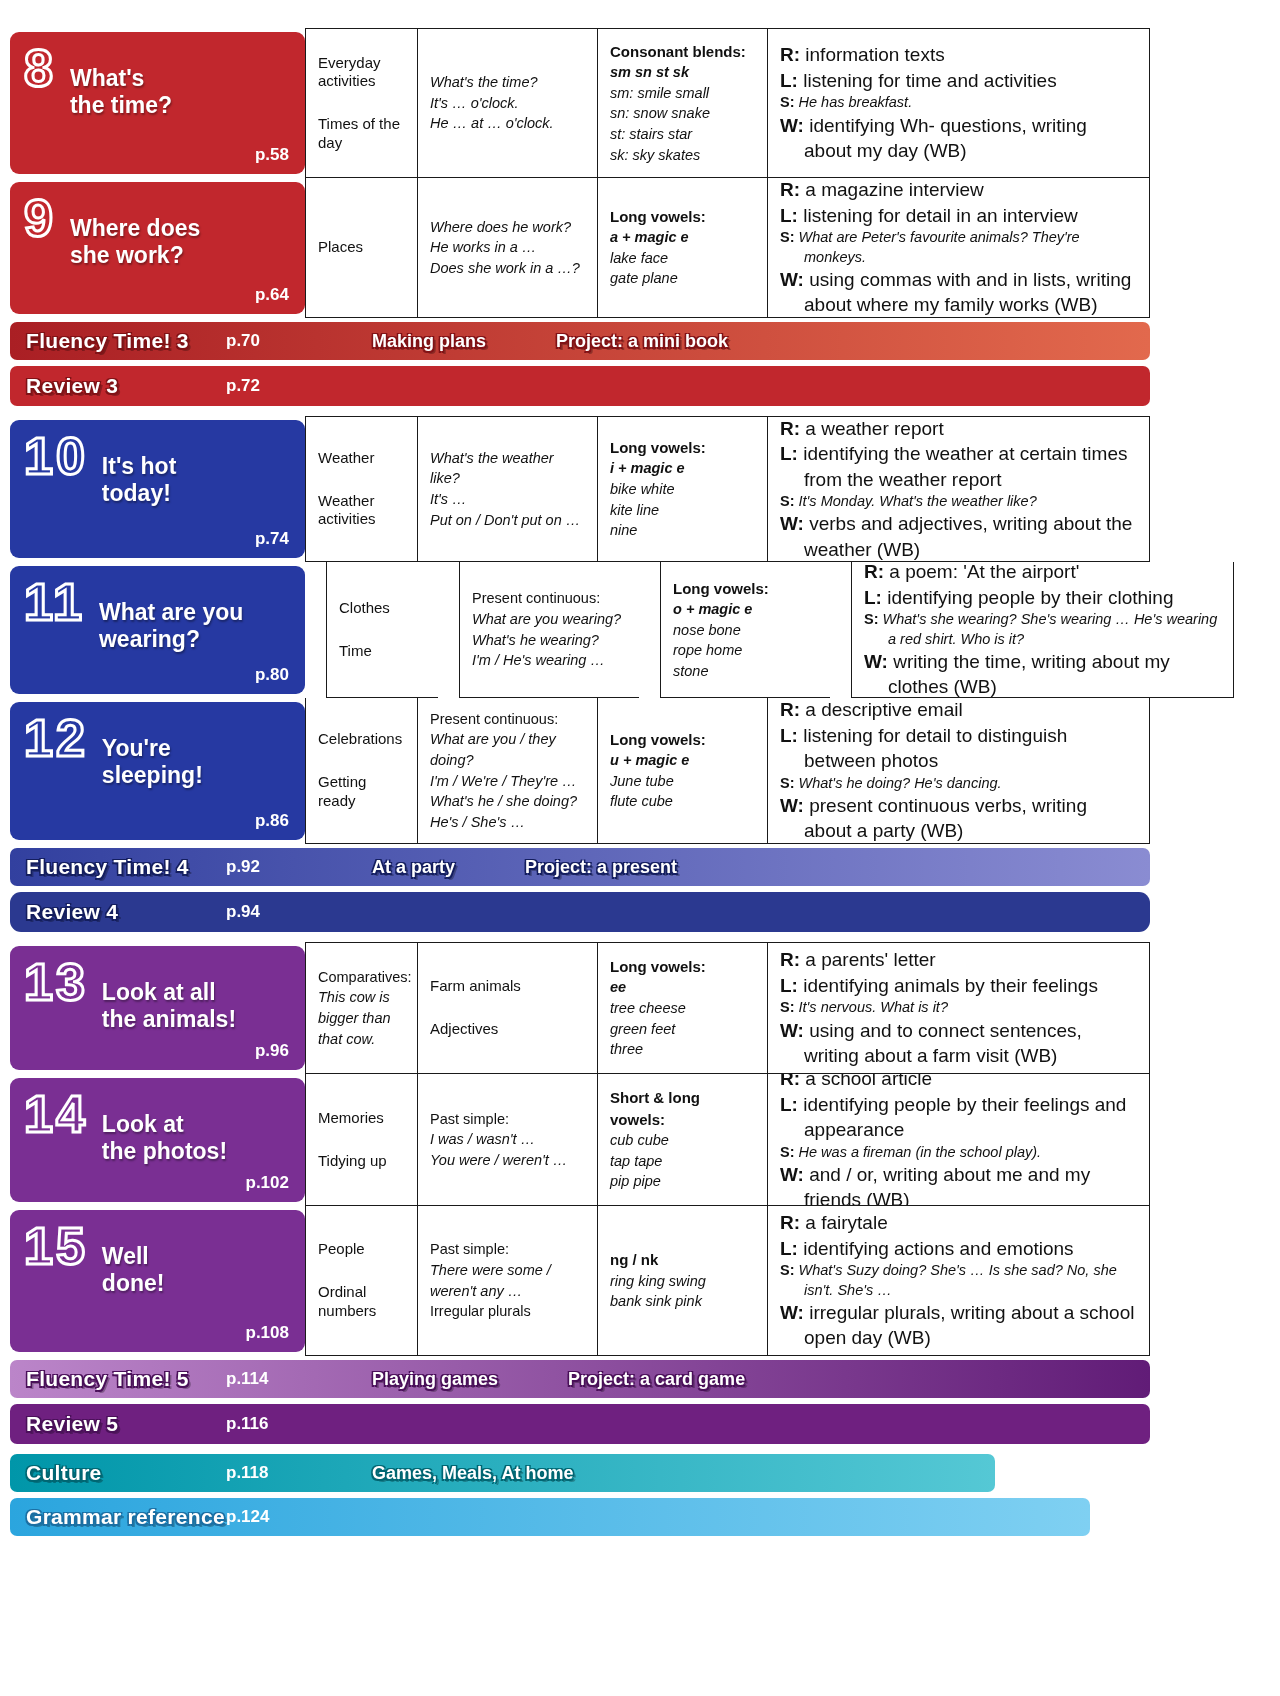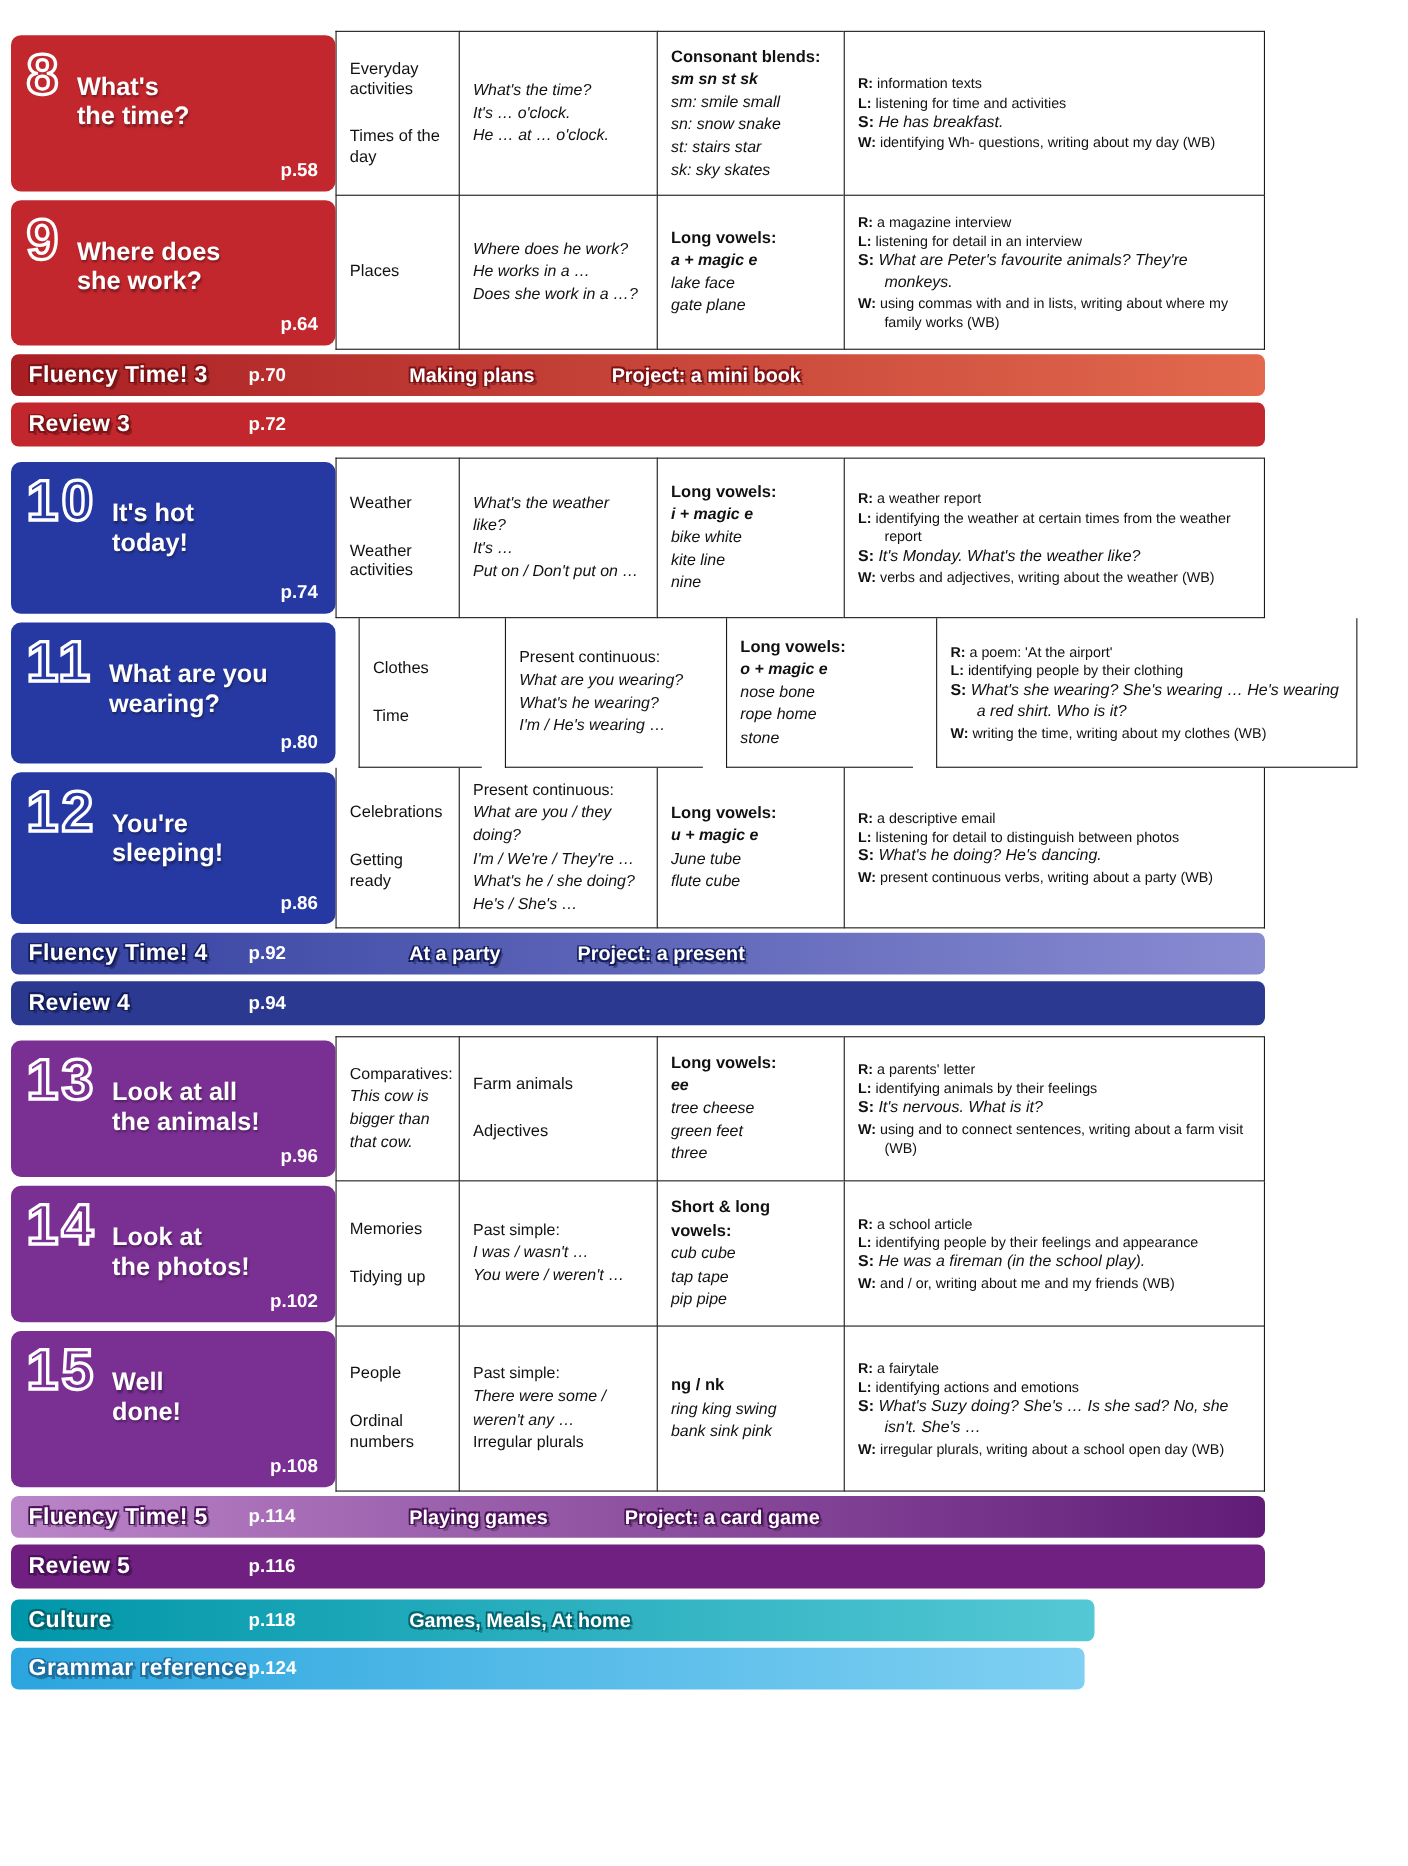--- a/index.html
+++ b/index.html
@@ -58,21 +58,21 @@
     margin-top: 16px;
   }
   .unit-page { position: absolute; right: 16px; bottom: 9px; font-weight: bold; font-size: 17px; }
 
   .wpara { font-size: 15px; line-height: 1.25; }
   .wpara + .wpara { margin-top: 24px; }
   .gline, .pline { font-size: 14.5px; line-height: 1.42; }
   .s-i { font-style: italic; }
   .s-b { font-weight: bold; font-size: 15px; }
   .s-bi { font-weight: bold; font-style: italic; }
-  .skill-line { font-size: 13px; line-height: 1.34; padding-left: 24px; text-indent: -24px; }
+  .skill-line { font-size: 19px; line-height: 1.34; padding-left: 24px; text-indent: -24px; }
   .skill-line.s-i { font-style: italic; font-weight: normal; font-size: 14.5px; }
   .skill-label { font-weight: bold; font-style: normal; }
 
   .bar {
     height: 38px; width: 1140px;
     border-radius: 7px;
     display: flex; align-items: center;
     margin: 4px 0 6px 0;
   }
   .bar.review { height: 40px; margin: 0 0 10px 0; }
@@ -268,21 +268,21 @@
             <div class="skill-line"><span class="skill-label">W: </span>present continuous verbs, writing about a party (WB)</div>
           </div>
         </div>
       </div>
       <div class="bar fluency" style="background: linear-gradient(90deg, rgb(50, 64, 159), rgb(138, 140, 210));">
         <span class="bar-title" style="text-shadow: rgb(20, 30, 94) -1.5px -1.5px 0px, rgb(20, 30, 94) 1.5px -1.5px 0px, rgb(20, 30, 94) -1.5px 1.5px 0px, rgb(20, 30, 94) 1.5px 1.5px 0px, rgba(0, 0, 0, 0.28) 3px 3px 0px;">Fluency Time! 4</span>
         <span class="bar-page">p.92</span>
         <span class="bar-item" style="text-shadow: rgb(20, 30, 94) -1.5px -1.5px 0px, rgb(20, 30, 94) 1.5px -1.5px 0px, rgb(20, 30, 94) -1.5px 1.5px 0px, rgb(20, 30, 94) 1.5px 1.5px 0px, rgba(0, 0, 0, 0.28) 3px 3px 0px; margin-left: 36px;">At a party</span>
         <span class="bar-item" style="text-shadow: rgb(20, 30, 94) -1.5px -1.5px 0px, rgb(20, 30, 94) 1.5px -1.5px 0px, rgb(20, 30, 94) -1.5px 1.5px 0px, rgb(20, 30, 94) 1.5px 1.5px 0px, rgba(0, 0, 0, 0.28) 3px 3px 0px; margin-left: 70px;">Project: a present</span>
       </div>
-      <div class="bar review" style="background: rgb(43, 57, 144);">
+      <div class="bar review" style="background: rgb(43, 57, 144); border-radius: 11px;">
         <span class="bar-title" style="text-shadow: rgb(20, 30, 94) -1.5px -1.5px 0px, rgb(20, 30, 94) 1.5px -1.5px 0px, rgb(20, 30, 94) -1.5px 1.5px 0px, rgb(20, 30, 94) 1.5px 1.5px 0px, rgba(0, 0, 0, 0.28) 3px 3px 0px;">Review 4</span>
         <span class="bar-page">p.94</span>
       </div>
       <div class="segment">
         <div class="grid-row" style="height: 132px;">
           <div class="unit-holder">
             <div class="unit-block" style="background: rgb(122, 47, 147);">
               <div class="unit-head">
                 <span class="unit-number">13</span>
                 <span class="unit-title">Look at all<br>the animals!</span>
@@ -384,18 +384,18 @@
       </div>
       <div class="bar review" style="background: rgb(111, 32, 128);">
         <span class="bar-title" style="text-shadow: rgb(74, 16, 89) -1.5px -1.5px 0px, rgb(74, 16, 89) 1.5px -1.5px 0px, rgb(74, 16, 89) -1.5px 1.5px 0px, rgb(74, 16, 89) 1.5px 1.5px 0px, rgba(0, 0, 0, 0.28) 3px 3px 0px;">Review 5</span>
         <span class="bar-page">p.116</span>
       </div>
       <div class="bar fluency" style="background: linear-gradient(90deg, rgb(0, 150, 169), rgb(85, 200, 213)); width: 985px;">
         <span class="bar-title" style="text-shadow: rgb(0, 102, 114) -1.5px -1.5px 0px, rgb(0, 102, 114) 1.5px -1.5px 0px, rgb(0, 102, 114) -1.5px 1.5px 0px, rgb(0, 102, 114) 1.5px 1.5px 0px, rgba(0, 0, 0, 0.28) 3px 3px 0px;">Culture</span>
         <span class="bar-page">p.118</span>
         <span class="bar-item" style="text-shadow: rgb(0, 102, 114) -1.5px -1.5px 0px, rgb(0, 102, 114) 1.5px -1.5px 0px, rgb(0, 102, 114) -1.5px 1.5px 0px, rgb(0, 102, 114) 1.5px 1.5px 0px, rgba(0, 0, 0, 0.28) 3px 3px 0px; margin-left: 36px;">Games, Meals, At home</span>
       </div>
-      <div class="bar fluency" style="background: linear-gradient(90deg, rgb(43, 165, 222), rgb(127, 208, 242)); width: 976px;">
+      <div class="bar fluency" style="background: linear-gradient(90deg, rgb(43, 165, 222), rgb(127, 208, 242)); width: 1080px;">
         <span class="bar-title" style="text-shadow: rgb(27, 111, 163) -1.5px -1.5px 0px, rgb(27, 111, 163) 1.5px -1.5px 0px, rgb(27, 111, 163) -1.5px 1.5px 0px, rgb(27, 111, 163) 1.5px 1.5px 0px, rgba(0, 0, 0, 0.28) 3px 3px 0px;">Grammar reference</span>
         <span class="bar-page">p.124</span>
       </div>
     </div>
 </div>
 
 </body></html>

